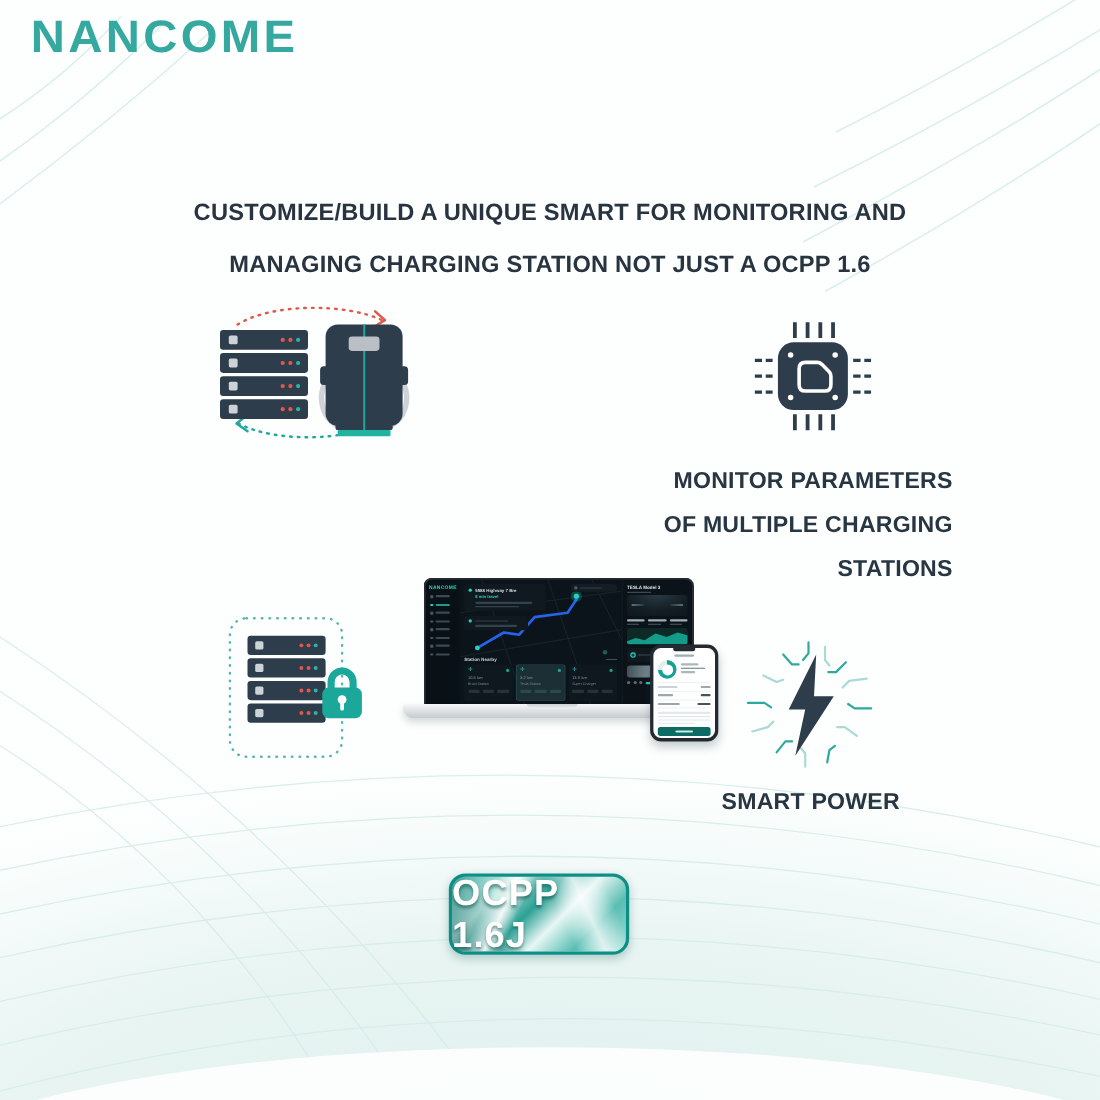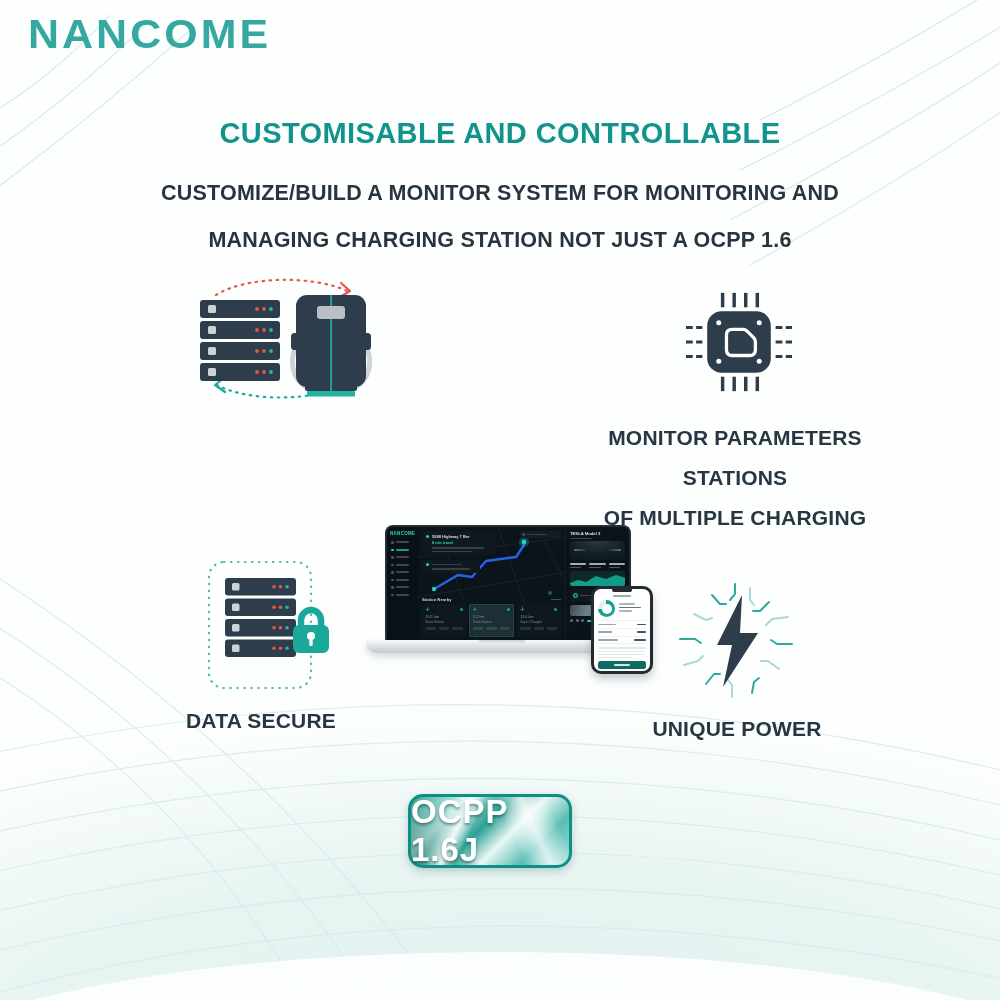--- a/index.html
+++ b/index.html
@@ -18,21 +18,21 @@
     color:#35a9a0; letter-spacing:3px; transform:scaleY(.96); }
 
   .title { position:absolute; left:0; width:1000px; top:117px; text-align:center;
     font-size:29px; font-weight:800; color:#12948c; letter-spacing:.4px; }
   .subtitle { position:absolute; left:0; width:1000px; top:170px; text-align:center;
     font-size:21.5px; font-weight:700; color:#28343f; line-height:47px; letter-spacing:.2px; }
 
   .feat-label { position:absolute; width:320px; text-align:center; font-size:21px;
     font-weight:700; color:#273642; line-height:40px; letter-spacing:.2px; }
   .fl1 { left:106px; top:418px; }
-  .fl2 { left:575px; top:418px; }
+  .fl2 { left:546px; top:418px;text-align:right; }
   .fl3 { left:101px; top:701px; }
   .fl4 { left:577px; top:709px; }
   .feat-icon { position:absolute; }
   .fi1 { left:170px; top:270px; }
   .fi2 { left:686px; top:283px; }
   .fi3 { left:205px; top:558px; }
   .fi4 { left:672px; top:581px; }
 
   
   .laptop-screen { position:absolute; left:385px; top:525px; width:246px; height:116px;
@@ -168,23 +168,22 @@
       <path d="M-30,1000 Q470,860 1030,985"></path>
         <path d="M-20,1040 Q460,900 1020,1020"></path>
       <path d="M-30,660 Q180,780 310,1010"></path>
         <path d="M-30,610 Q220,760 380,1010"></path>
         <path d="M-30,560 Q260,740 450,1010"></path>
     </g>
   </svg>
 
   <div class="logo">NANCOME</div>
 
-  <div class="title">CUSTOMISABLE AND CONTROLLABLE</div>
   <div class="subtitle">
-    <div>CUSTOMIZE/BUILD A MONITOR SYSTEM FOR MONITORING AND</div>
+    <div>CUSTOMIZE/BUILD A UNIQUE SMART FOR MONITORING AND</div>
     <div>MANAGING CHARGING STATION NOT JUST A OCPP 1.6</div>
   </div>
 
   <svg class="feat-icon fi1" width="222" height="136" viewBox="0 0 222 136" fill="none">
     <path d="M46,25 C78,5 146,6 177,21" stroke="#e2574c" stroke-width="2.2" stroke-dasharray="1.5 5.5" stroke-linecap="round"></path>
     <path d="M171,13 L180,21 L170,27" stroke="#e2574c" stroke-width="2.2" stroke-linecap="round" stroke-linejoin="round"></path>
     <path d="M177,113 C146,132 78,132 47,115" stroke="#1fa89b" stroke-width="2.2" stroke-dasharray="1.5 5.5" stroke-linecap="round"></path>
     <path d="M54,108 L45,115 L55,122" stroke="#1fa89b" stroke-width="2.2" stroke-linecap="round" stroke-linejoin="round"></path>
     <g>
       <g transform="translate(30,30)">
@@ -310,28 +309,25 @@
       <path d="M12,84 l14,-4 5,-5" stroke="#a9dad4"></path>
       <path d="M8,58 h15 l6,4" stroke="#2fa89e"></path>
       <path d="M22,33 l12,6 6,-2" stroke="#a9dad4"></path>
       <path d="M40,14 l8,9 h6" stroke="#2fa89e"></path>
     </g>
     <path d="M70,14 L45,64 h15 L51,106 L86,52 H68 Z" fill="#2e3d4b"></path>
   </svg>
 
   <div class="feat-label fl2">
     <div>MONITOR PARAMETERS</div>
+    <div>OF MULTIPLE CHARGING</div>
     <div>STATIONS</div>
-    <div>OF MULTIPLE CHARGING</div>
-  </div>
-  <div class="feat-label fl3">
-    <div>DATA SECURE</div>
   </div>
   <div class="feat-label fl4">
-    <div>UNIQUE POWER</div>
+    <div>SMART POWER</div>
   </div>
 
   <div class="laptop-screen">
     <div class="dash">
       <div class="d-side">
         <div class="d-logo">NANCOME</div>
         <div class="d-mi">
             <i></i>
             <b></b>
           </div>

